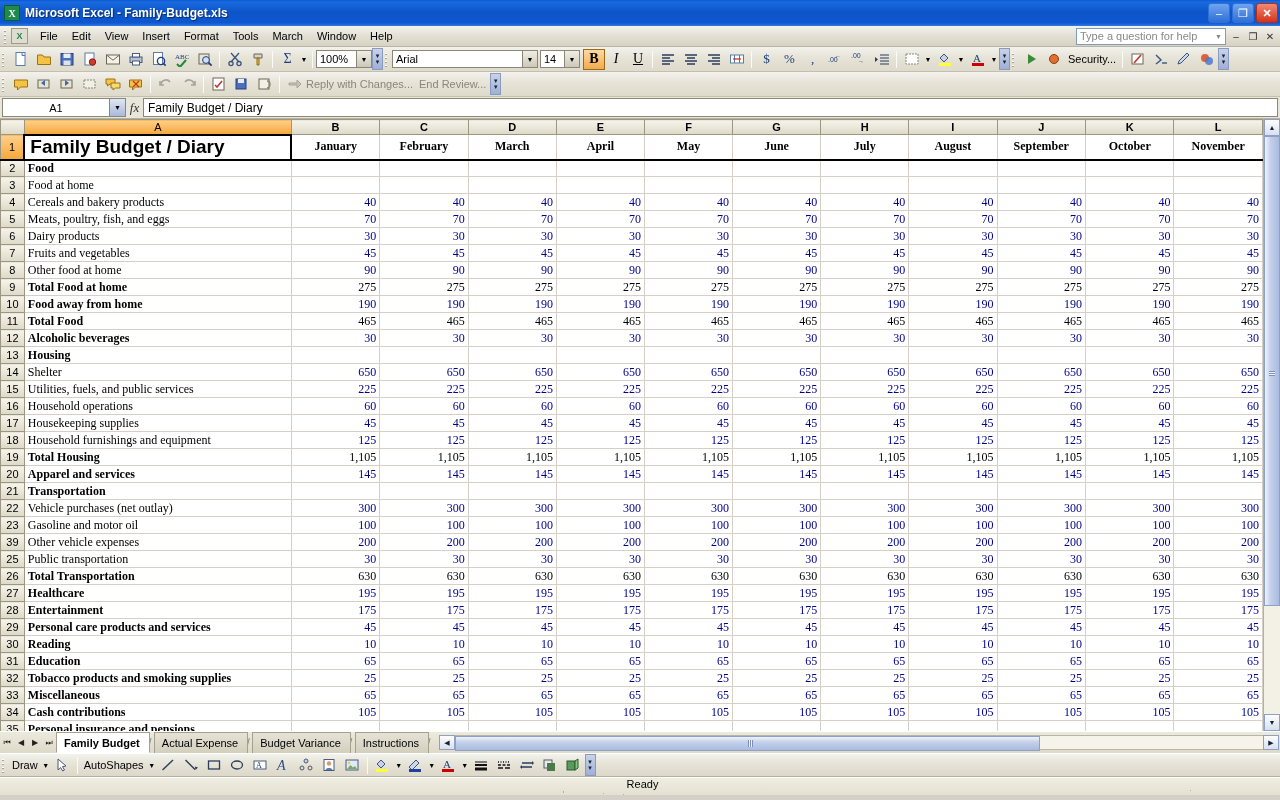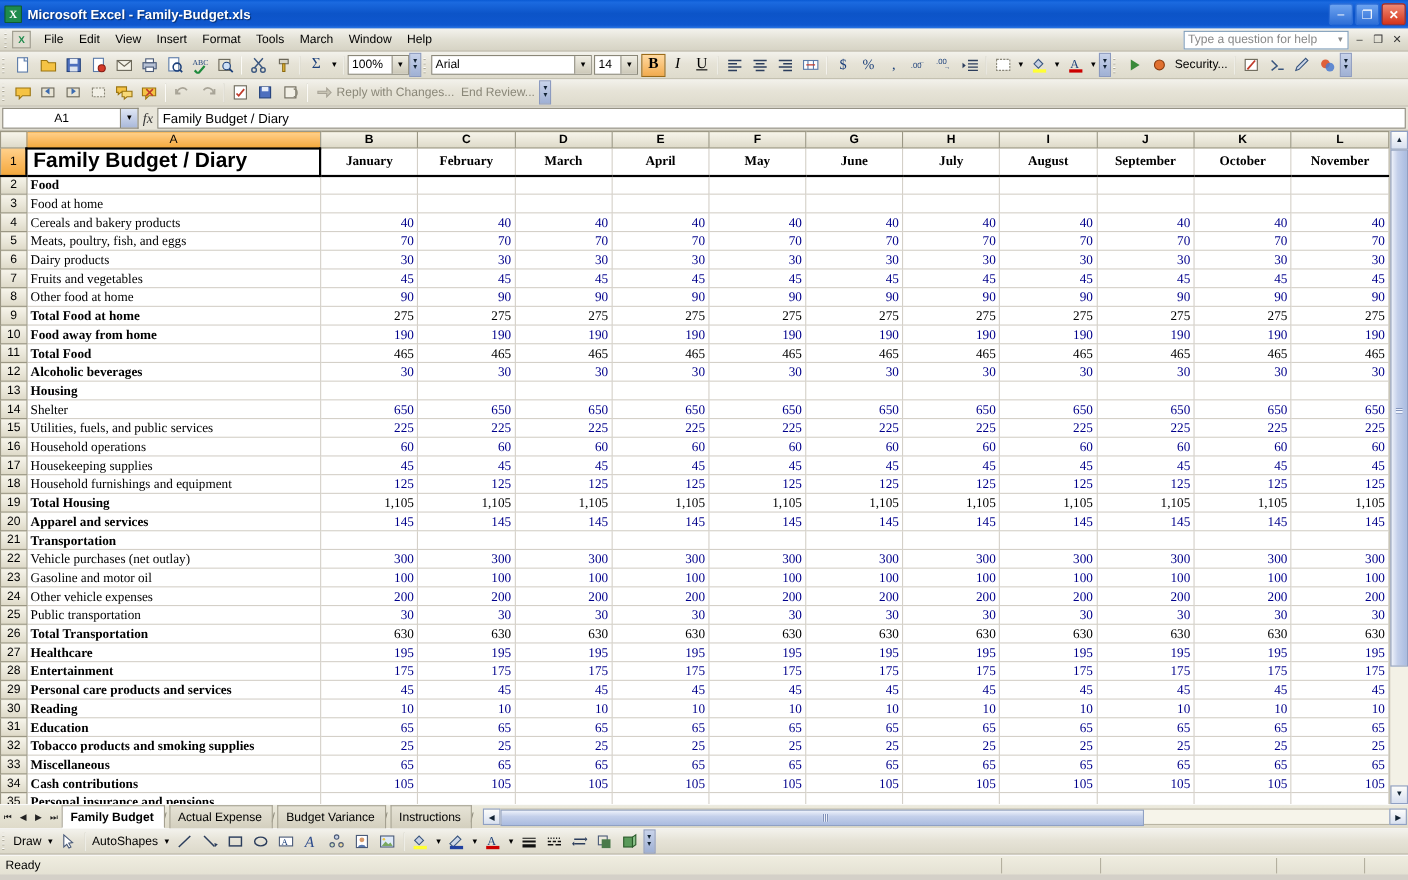--- a/index.html
+++ b/index.html
@@ -118,21 +118,21 @@
   #hthumb::after{content:"";position:absolute;top:3px;bottom:3px;left:50%;width:5px;
     background:repeating-linear-gradient(90deg,#7f90b8 0 1px,#eef2fb 1px 2px);}
   
   #draw{height:24px;display:flex;align-items:center;
     background:linear-gradient(180deg,#f3f2ec 0%,#e6e3d7 45%,#dcd9ca 100%);
     border-top:1px solid #fff;border-bottom:1px solid #b4b09f;}
   #draw .txt{font-size:11px;padding:0 3px;}
   
   #status{height:18px;display:flex;align-items:center;
     background:linear-gradient(180deg,#efedE0,#e4e1d3);border-top:1px solid #fff;
-    font-size:11px;padding-left:5px;}
+    font-size:11px;padding-left:5px;flex-direction:column;}
   #status .slot{border-left:1px solid #b4b09f;height:14px;}
   svg{display:block;}
 </style>
 </head>
 <body>
 
 <div id="titlebar">
   <div class="xlicon">X</div>
   <div class="ttl">Microsoft Excel - Family-Budget.xls</div>
   <div class="wbtn">–</div>
@@ -859,21 +859,21 @@
             <td class="cell num">100</td>
             <td class="cell num">100</td>
             <td class="cell num">100</td>
             <td class="cell num">100</td>
             <td class="cell num">100</td>
             <td class="cell num">100</td>
             <td class="cell num">100</td>
             <td class="cell num">100</td>
           </tr>
           <tr>
-            <td class="rowhead">24</td>
+            <td class="rowhead">39</td>
             <td class="cell lbl i1">Other vehicle expenses</td>
             <td class="cell num">200</td>
             <td class="cell num">200</td>
             <td class="cell num">200</td>
             <td class="cell num">200</td>
             <td class="cell num">200</td>
             <td class="cell num">200</td>
             <td class="cell num">200</td>
             <td class="cell num">200</td>
             <td class="cell num">200</td>

